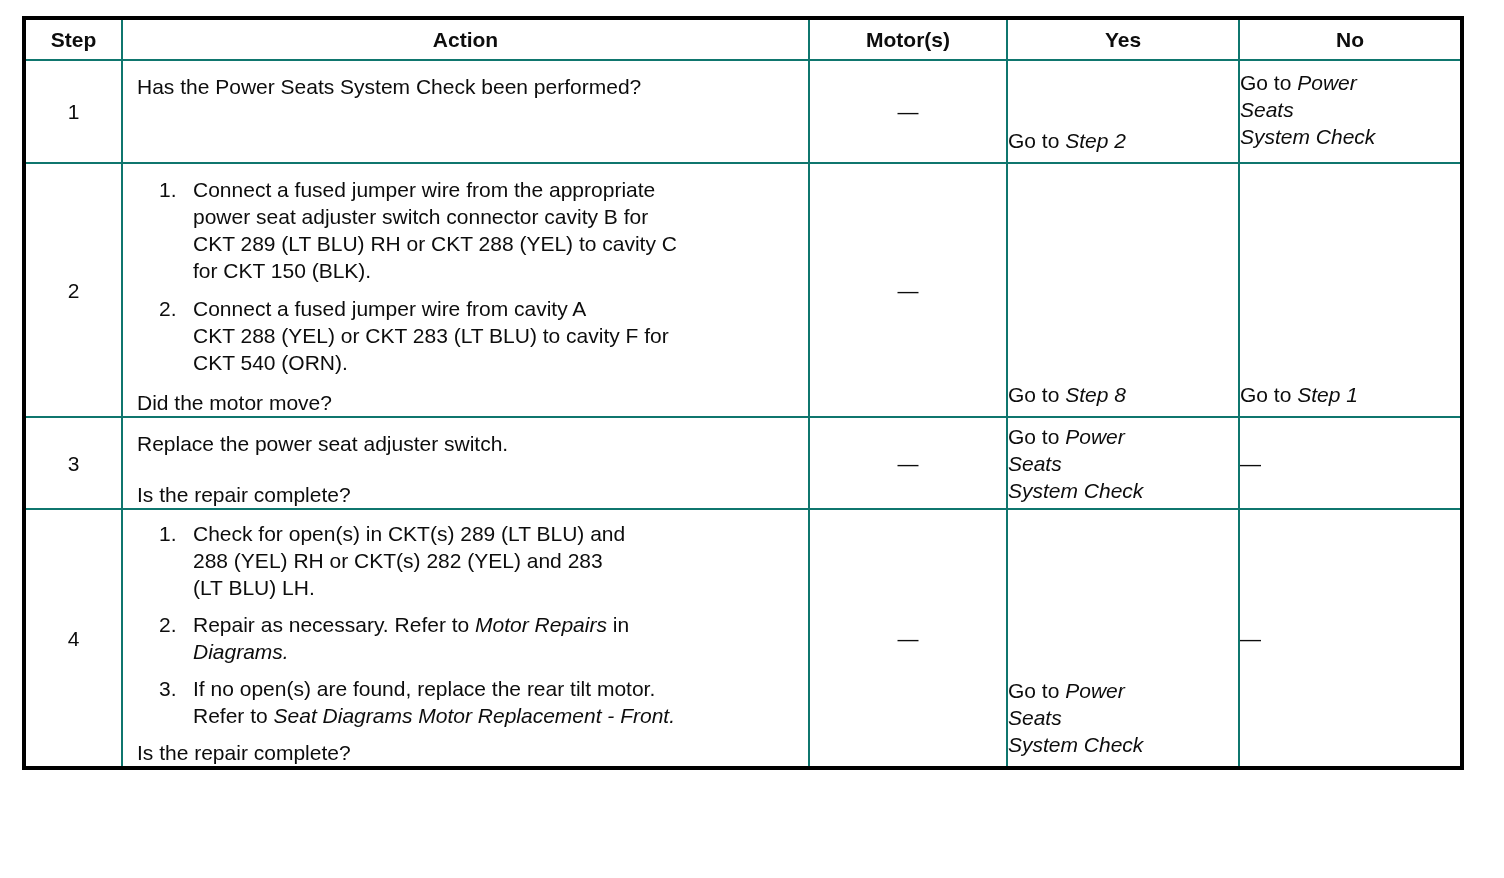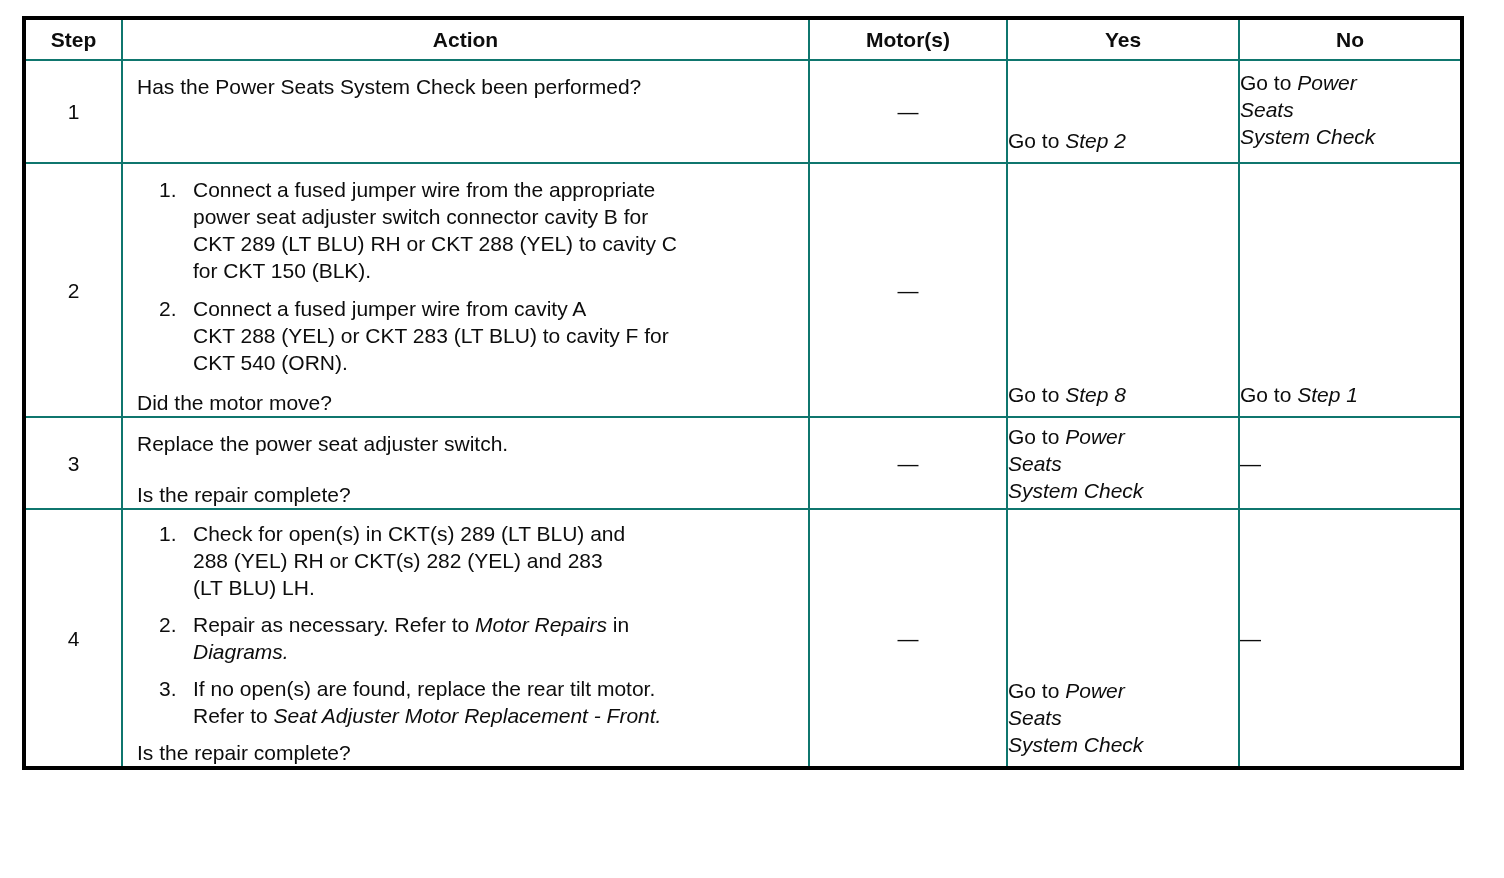--- a/index.html
+++ b/index.html
@@ -160,21 +160,21 @@
               <div class="block">
                 <span class="num">1.</span>
                 <div class="btxt">Check for open(s) in CKT(s) 289 (LT BLU) and<br>288 (YEL) RH or CKT(s) 282 (YEL) and 283<br>(LT BLU) LH.</div>
               </div>
               <div class="block">
                 <span class="num">2.</span>
                 <div class="btxt">Repair as necessary. Refer to <i>Motor Repairs</i> in<br><i>Diagrams.</i></div>
               </div>
               <div class="block">
                 <span class="num">3.</span>
-                <div class="btxt">If no open(s) are found, replace the rear tilt motor.<br>Refer to <i>Seat Adjuster Motor Replacement - Front.</i></div>
+                <div class="btxt">If no open(s) are found, replace the rear tilt motor.<br>Refer to <i>Seat Diagrams Motor Replacement - Front.</i></div>
               </div>
             </div>
           <div class="question">Is the repair complete?</div>
         </div>
       </td>
       <td class="val-col">—</td>
       <td class="goto-col vb">Go to <i>Power</i><br><i>Seats</i><br><i>System Check</i></td>
       <td class="goto-col vm">—</td>
     </tr>
   </tbody>

